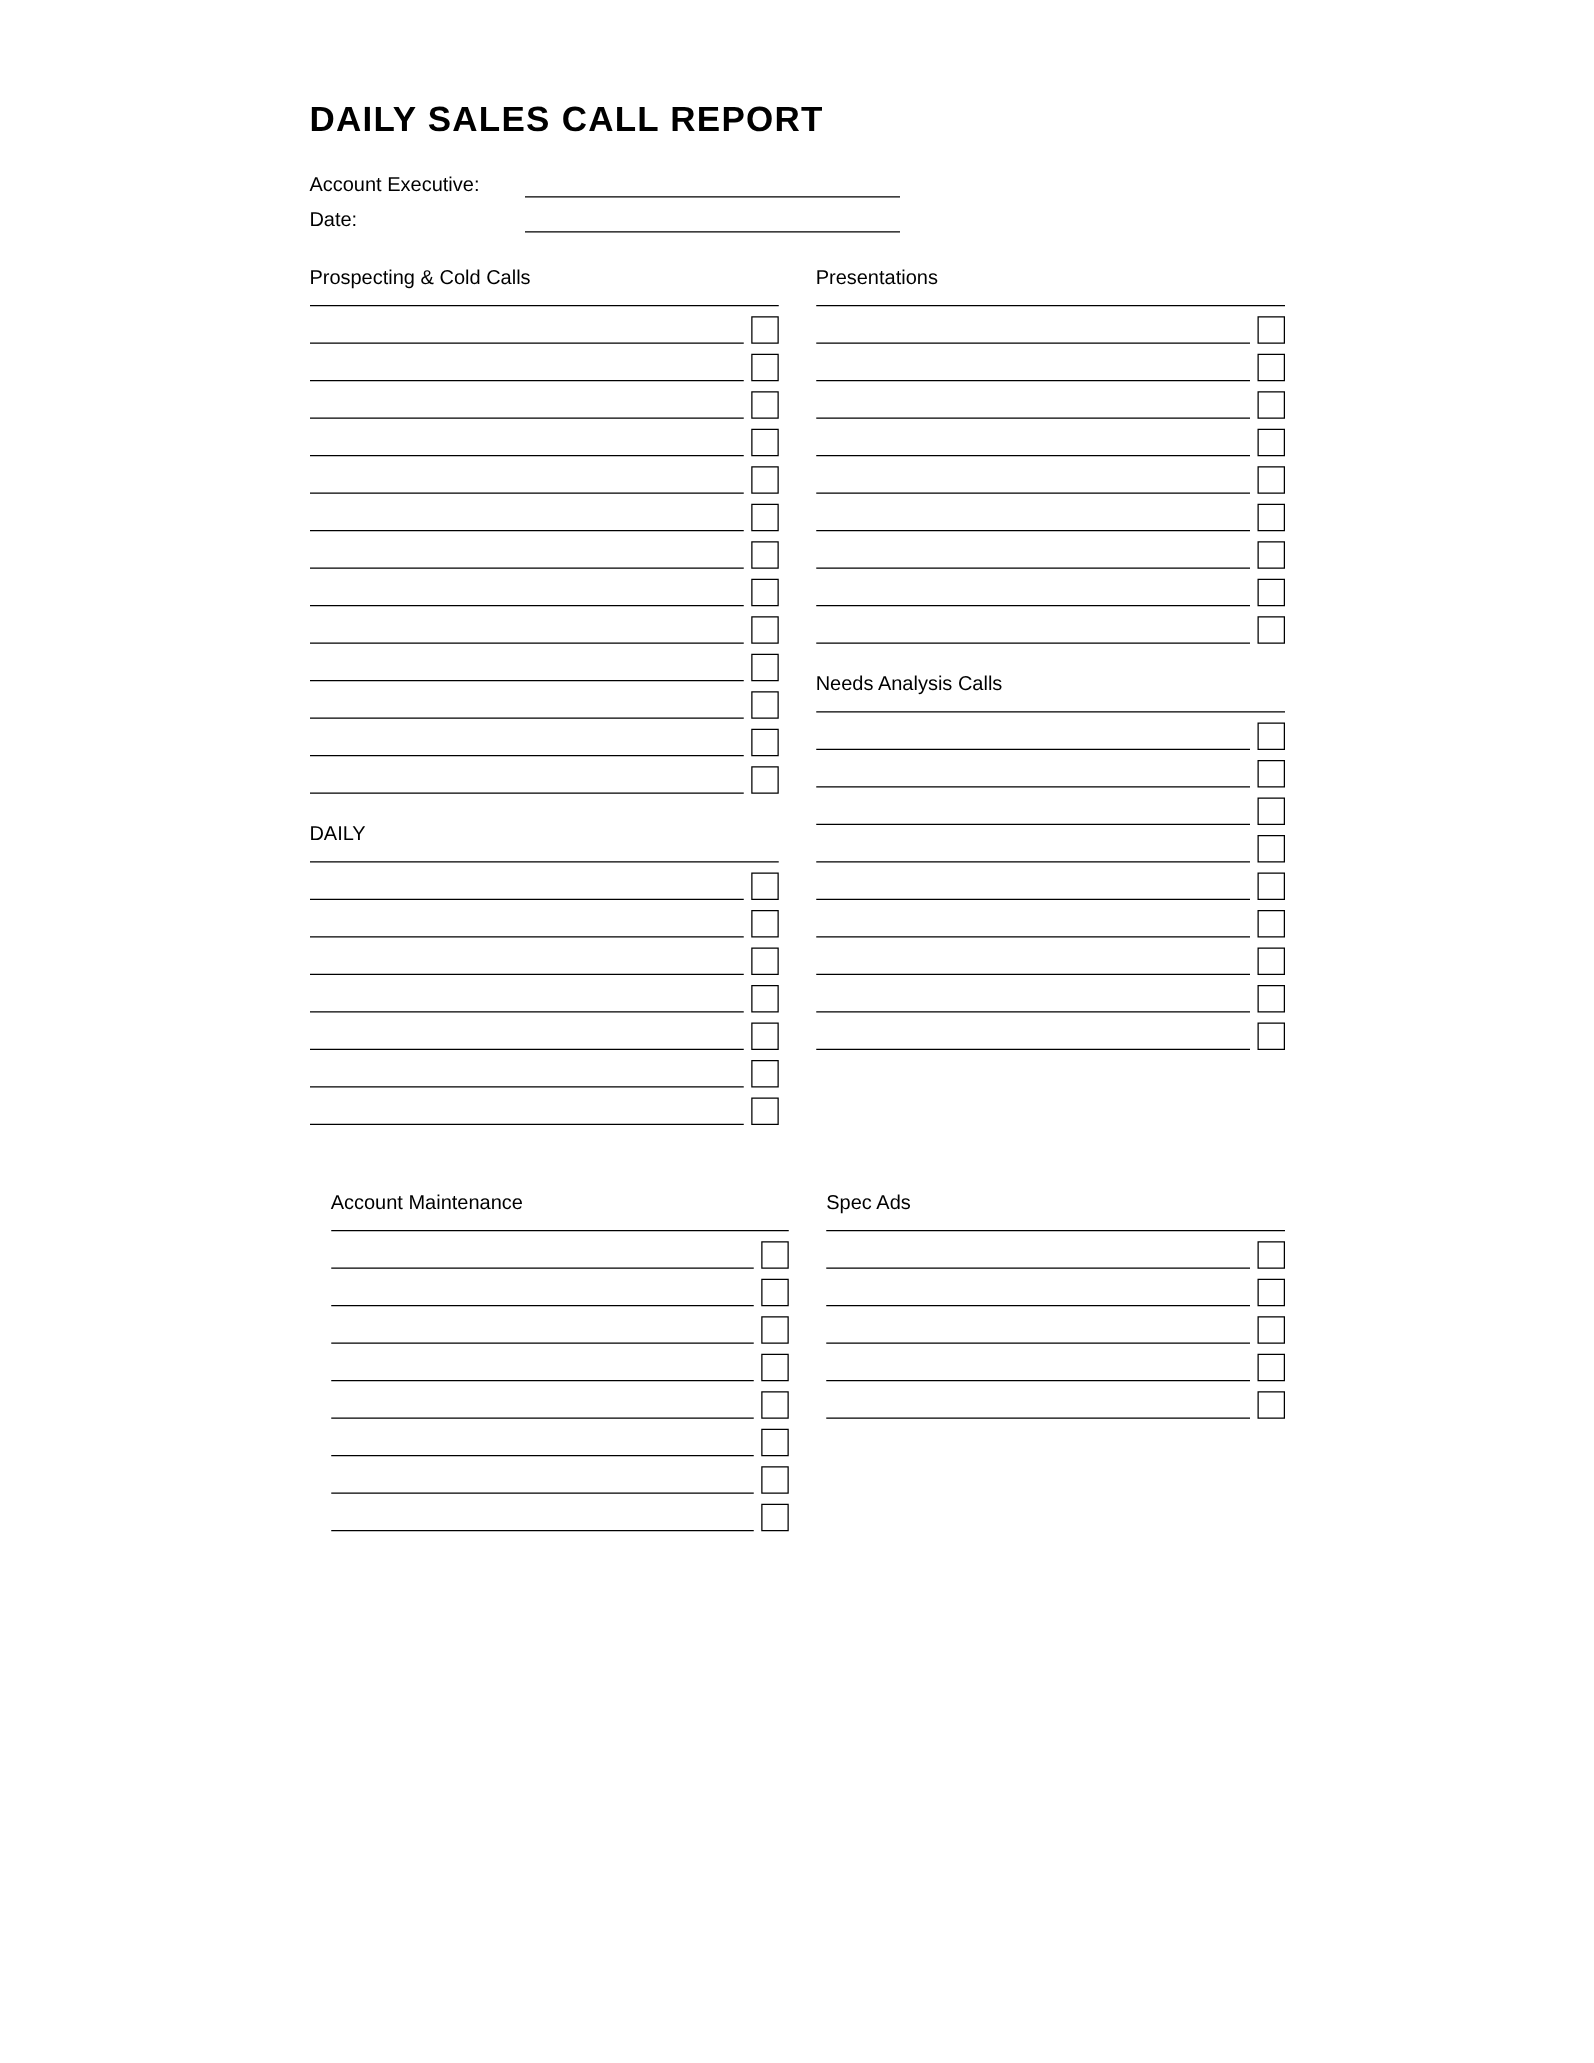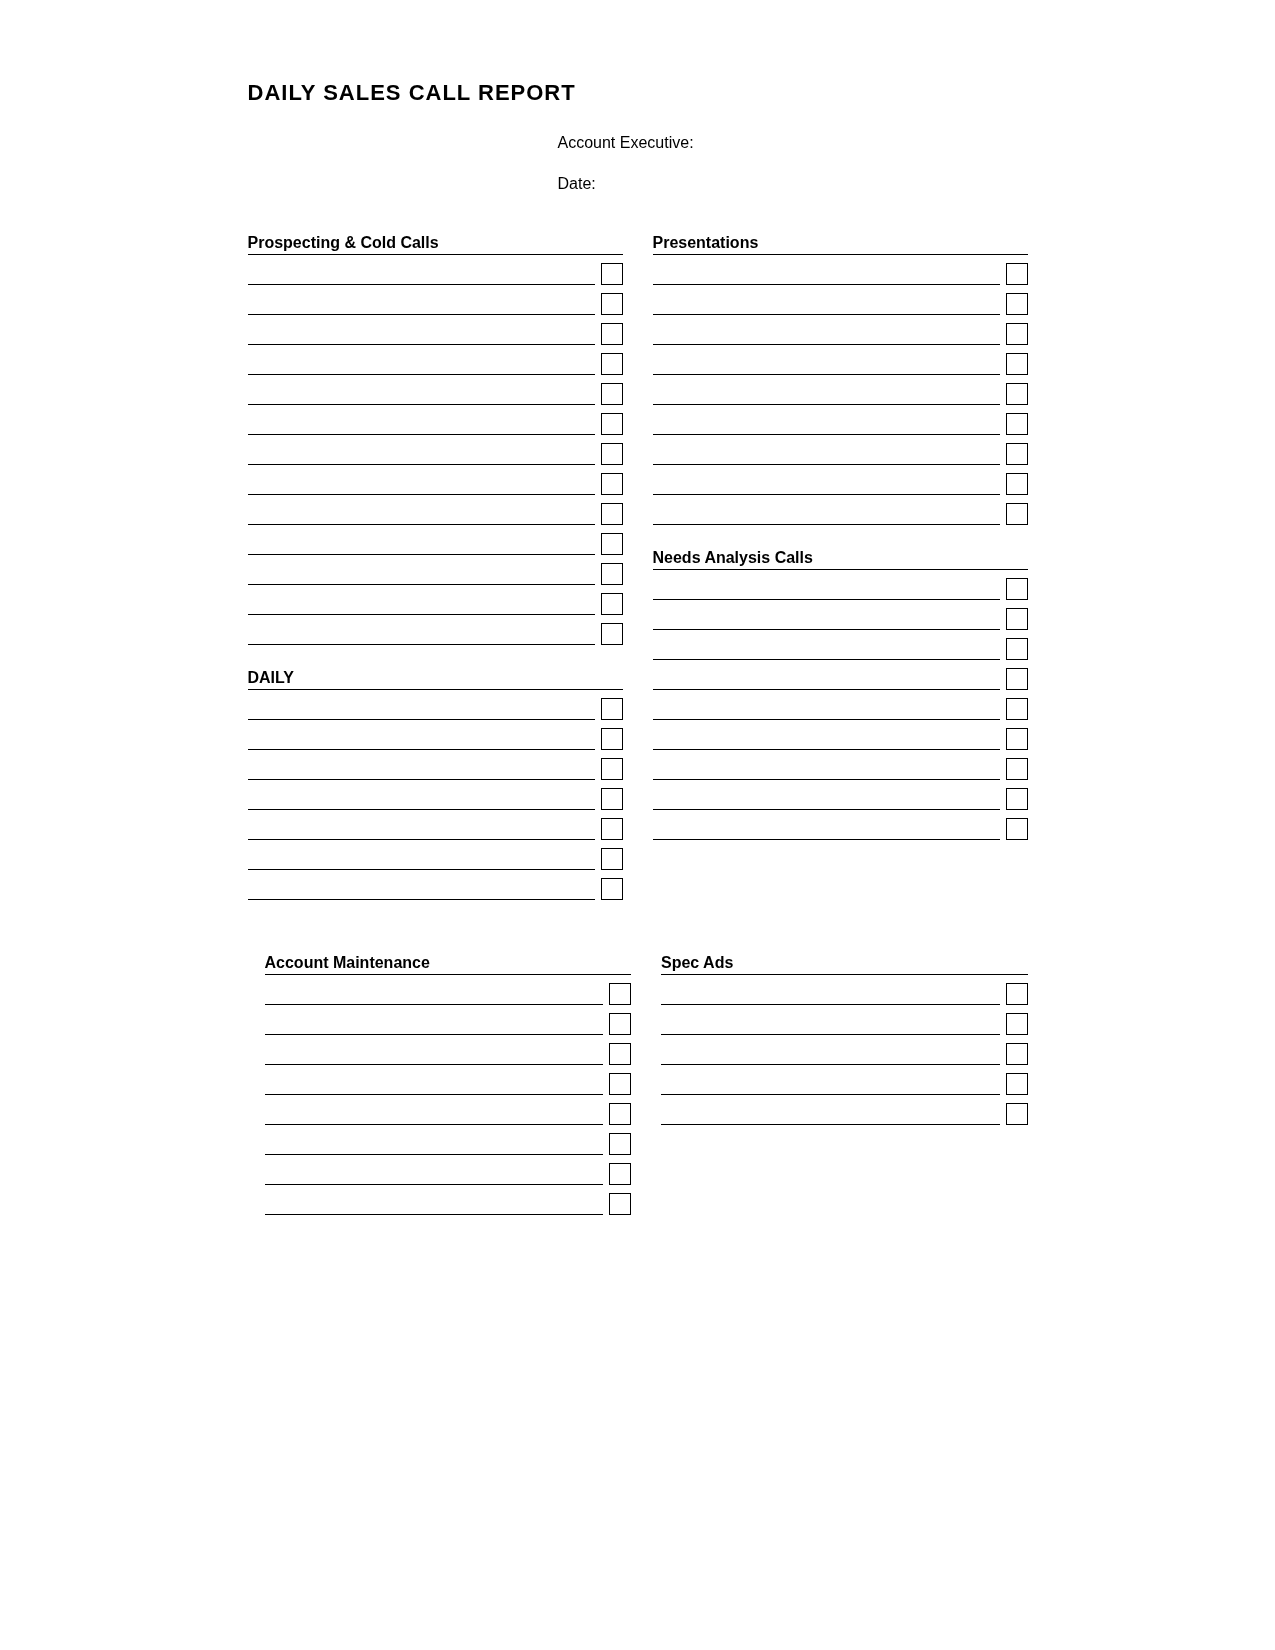--- a/index.html
+++ b/index.html
@@ -17,36 +17,35 @@
       justify-content: center;
       align-items: flex-start;
     }
 
     .page {
       width: 900px;
       padding: 80px 60px;
     }
 
     .report-title {
-      font-size: 22px;
+      font-size: 28px;
       font-weight: bold;
       letter-spacing: 1px;
       margin-bottom: 28px;
     }
 
     .header-fields {
       margin-bottom: 28px;
     }
 
     .header-row {
       display: flex;
-      align-items: center;
+      align-items: flex-start;
       margin-bottom: 10px;
       gap: 12px;
-      flex-direction: column;
     }
 
     .header-label {
       font-size: 16px;
       white-space: nowrap;
       min-width: 160px;
     }
 
     .header-line {
       flex: 1;
@@ -66,23 +65,23 @@
       flex: 1;
     }
 
     
     .section {
       margin-bottom: 24px;
     }
 
     .section-title {
       font-size: 16px;
-      font-weight: bold;
+      font-weight: normal;
       border-bottom: 1.5px solid #000;
-      padding-bottom: 2px;
+      padding-bottom: 12px;
       margin-bottom: 0;
     }
 
     
     .entry-row {
       display: flex;
       align-items: flex-end;
       margin-top: 8px;
       gap: 6px;
     }

